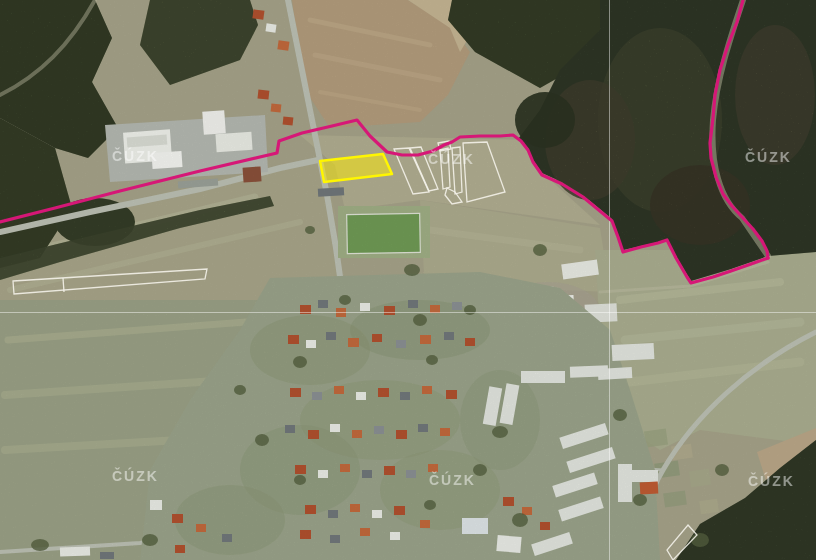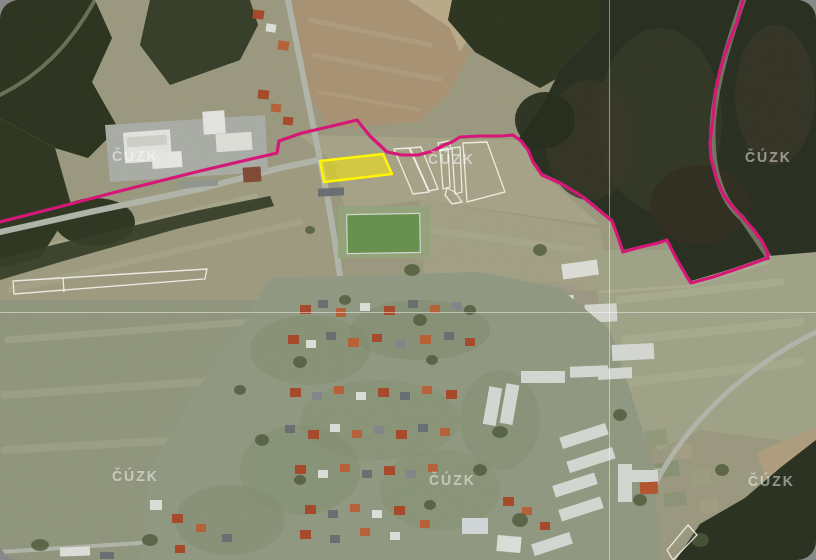--- a/index.html
+++ b/index.html
@@ -1,20 +1,19 @@
 <!DOCTYPE html>
 <html><head>
 <meta charset="utf-8">
 <style>
   html,body { margin:0; padding:0; background:#888; }
   #map-root {
     position:relative; width:816px; height:560px; overflow:hidden;
     font-family:"Liberation Sans", sans-serif;
     cursor:default;
-    border-radius:19px;
   }
   svg { display:block; }
   .watermark {
     font-family:"Liberation Sans", sans-serif;
     font-size:14px; font-weight:bold; letter-spacing:2px;
     fill:#ffffff; fill-opacity:0.48;
   }
   .road  { stroke:#bcc0b4; stroke-linecap:round; fill:none; }
   .track { stroke:#c4c1a6; stroke-linecap:round; fill:none; }
   .stripe{ stroke:#bcbf9f; stroke-linecap:round; fill:none; }

